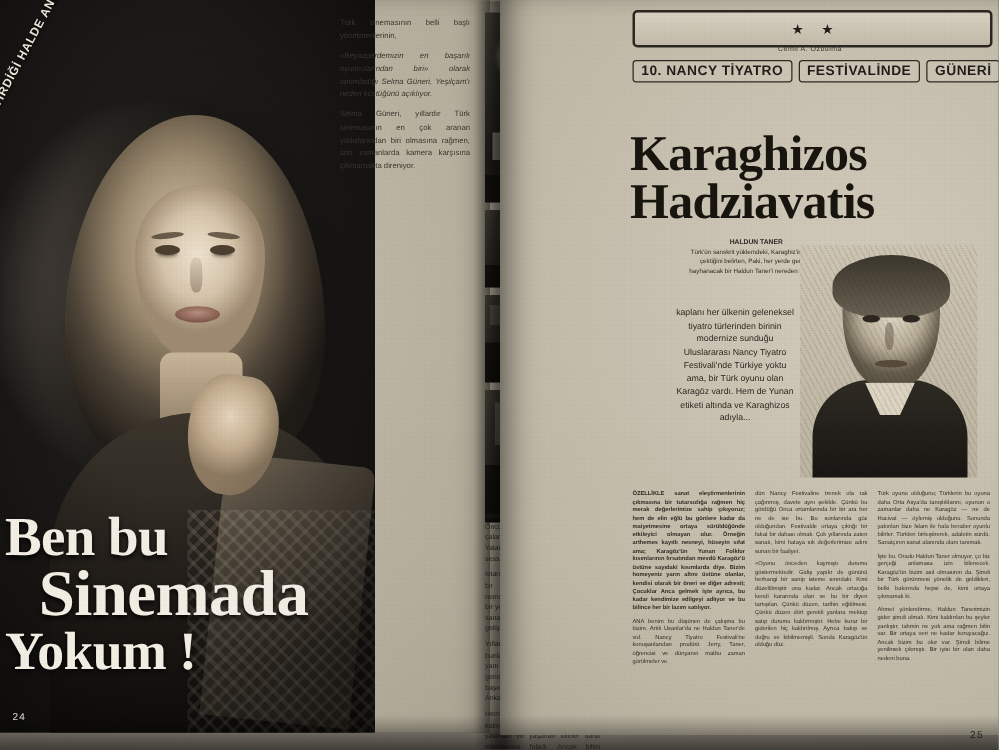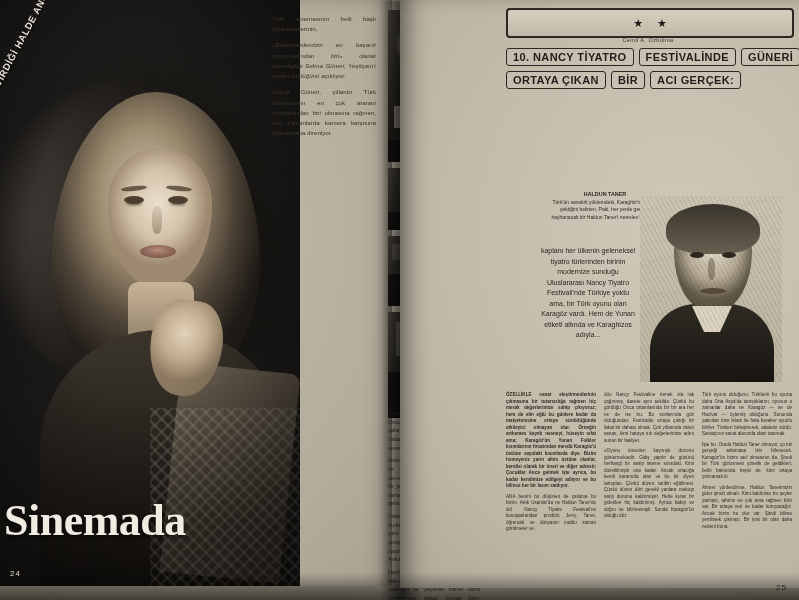--- a/index.html
+++ b/index.html
@@ -260,21 +260,23 @@
       <div class="neck"></div>
       <div class="shoulder"></div>
       <div class="arm"></div>
       <div class="hand"></div>
       <div class="pattern"></div>
       <div class="vignette"></div>
 
       <div class="rot-caption">...LM ÇEVİRDİĞİ HALDE ANCAK ÜÇÜNÜ BEĞENEN SELMA GÜNERİ DİYOR Kİ:</div>
 
       <div class="headline">
+        <div>Ben bu</div>
         <div>Sinemada</div>
+        <div>Yokum !</div>
       </div>
     </div>
 
     <div class="ltext">
       <p>Türk sinemasının belli başlı yönetmenlerinin,</p>
       <p class="em">«Beyazperdemizin en başarılı oyuncularından biri» olarak tanımladığı Selma Güneri, Yeşilçam'ı neden küstüğünü açıklıyor.</p>
       <p>Selma Güneri, yıllardır Türk sinemasının en çok aranan yıldızlarından biri olmasına rağmen, son zamanlarda kamera karşısına çıkmamakta direniyor.</p>
     </div>
 
     <div class="folio l">24</div>
@@ -322,27 +324,26 @@
     <span class="mh-star">★</span>
   </div>
   <div class="byline">Cemil A. Özbülma</div>
 
   <div class="kicker">
     <div class="kline">
       <span class="ktag">10. NANCY TİYATRO</span>
       <span class="ktag">FESTİVALİNDE</span>
       <span class="ktag">GÜNERİ</span>
     </div>
-    <div class="kline">
-      <span class="ktag">ORTAYA ÇIKAN</span>
-      <span class="ktag">BİR</span>
-      <span class="ktag">ACI GERÇEK:</span>
-    </div>
-  </div>
-
+  </div>
+
+  <div class="bigtitle">
+    <div>Karaghizos</div>
+    <div>Hadziavatis</div>
+  </div>
 
   <div class="sub-under">
     <b>HALDUN TANER</b>
     <div>Türk'ün sanskrit yüklemdeki, Karaghiz'in bizden çektiğini belirten, Paki, her yerde gerçeği hayhanacak bir Haldun Taner'i nereden bulalım?</div>
   </div>
 
   <div class="portrait">
     <div class="pt-body"></div>
     <div class="pt-head"></div>
     <div class="pt-hair"></div>

